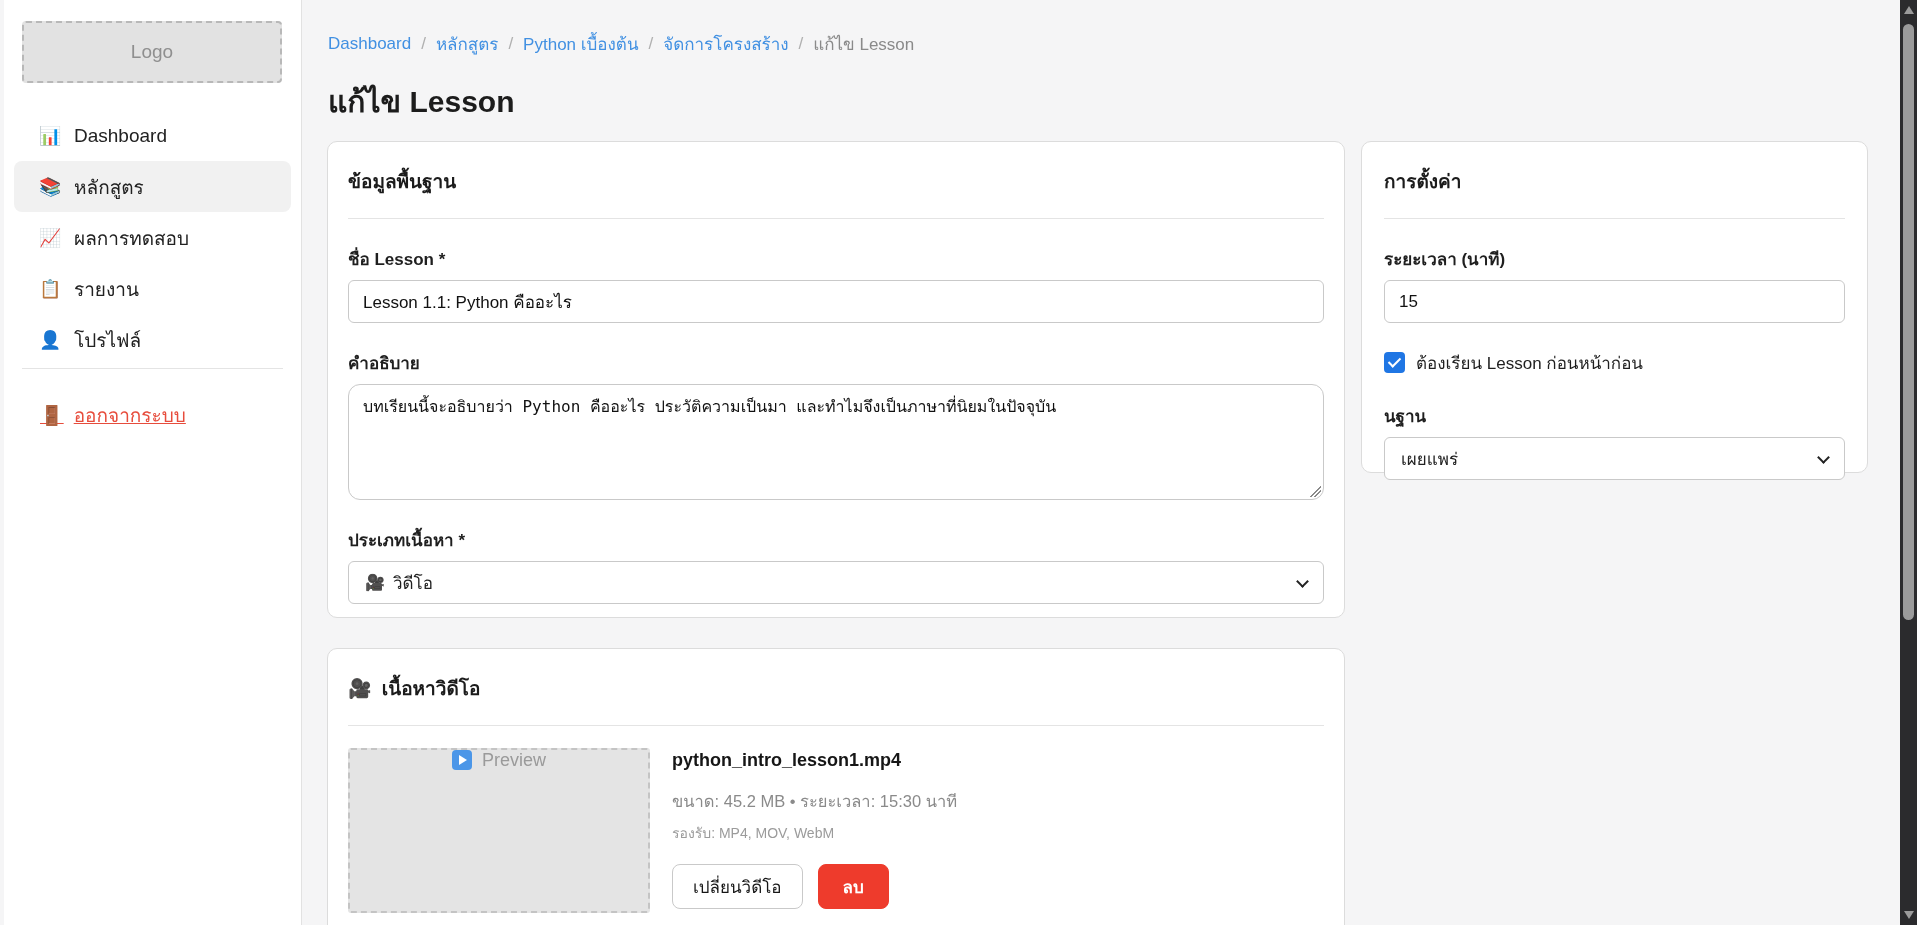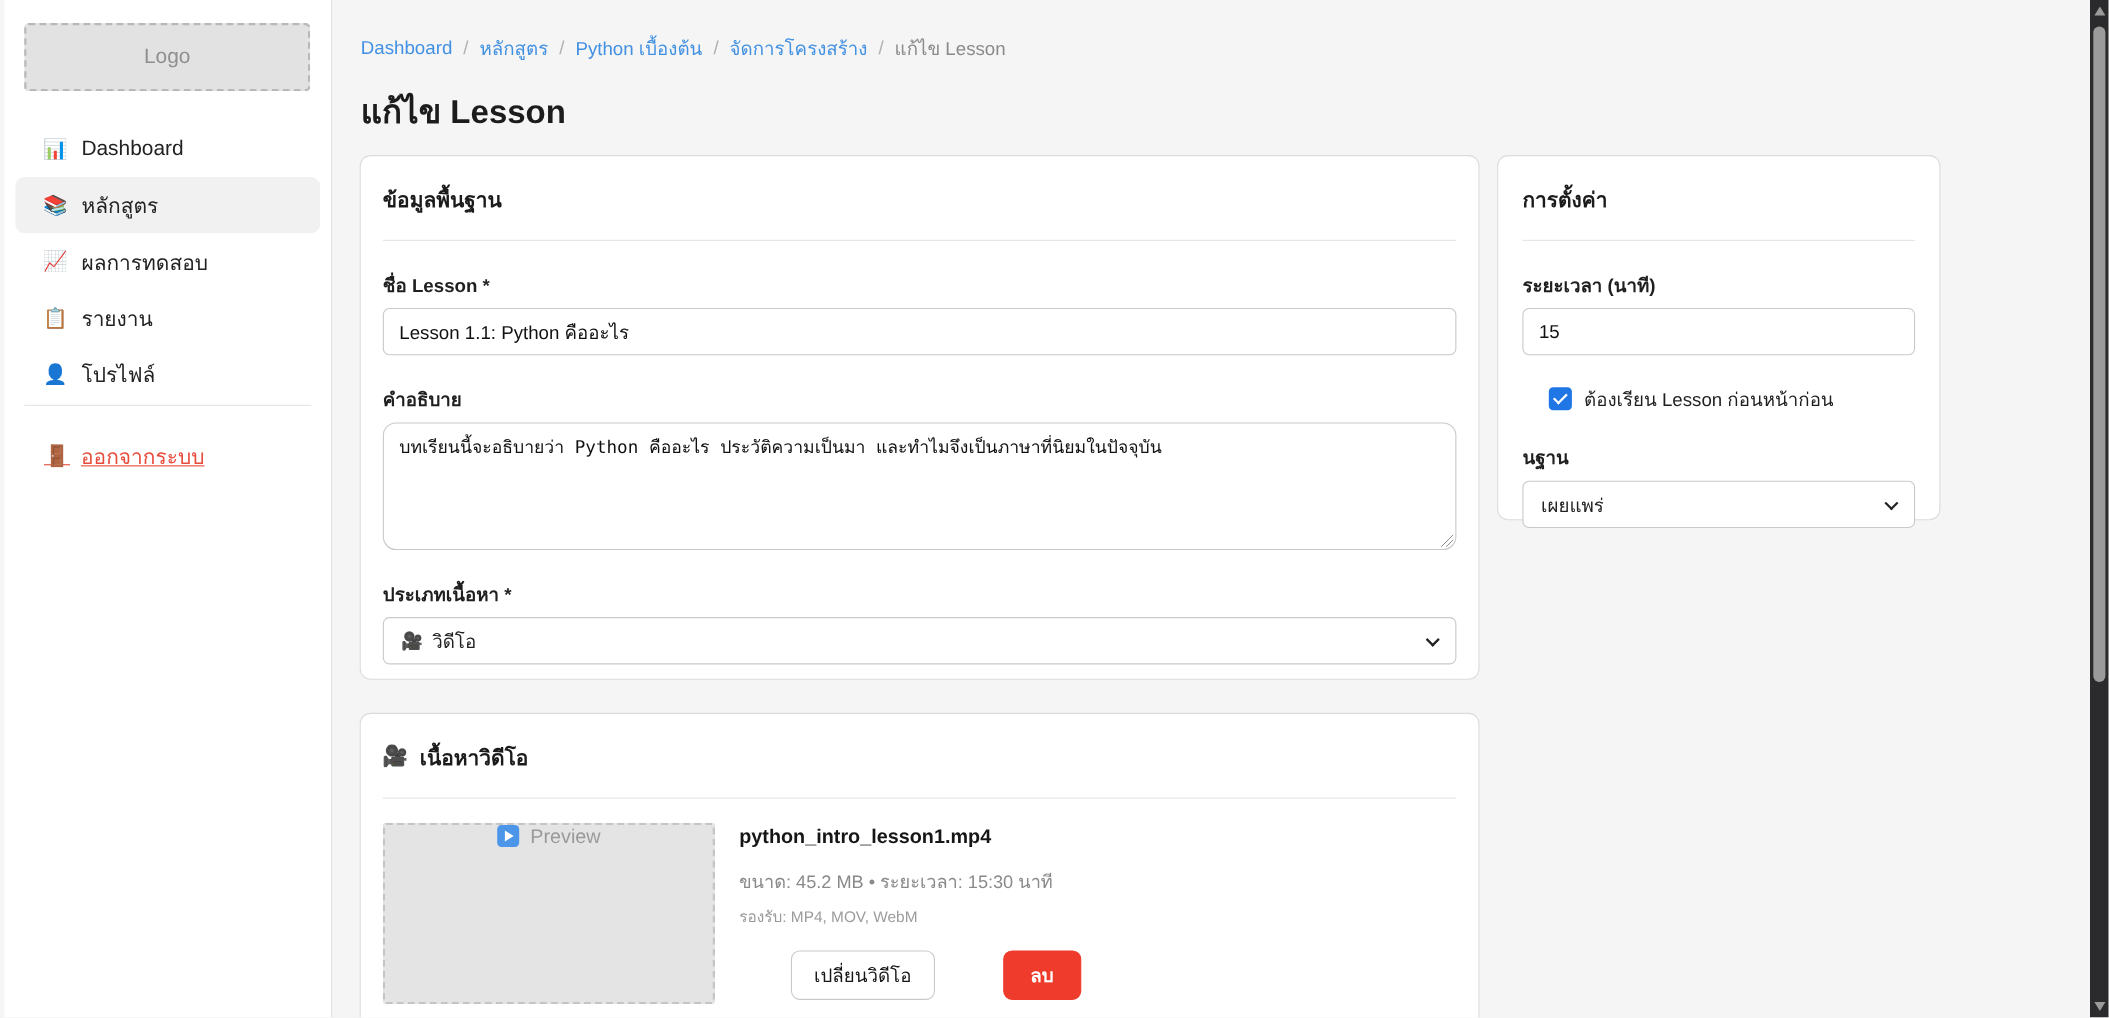--- a/index.html
+++ b/index.html
@@ -54,21 +54,21 @@
   .page-title {
     position:absolute; left:30px; top:78px;
     font-size:30px; font-weight:bold; color:#1c1c1c;
   }
 
   .card {
     position:absolute; background:#fff; border:1px solid #dcdcdc;
     border-radius:10px; padding:24px 20px;
   }
   .card-basic { left:29px; top:141px; width:1018px; height:477px; }
-  .card-settings { left:1063px; top:141px; width:403px; height:332px; padding:24px 22px; }
+  .card-settings { left:1063px; top:141px; width:507px; height:332px; padding:24px 22px; }
   .card-video { left:29px; top:648px; width:1018px; height:420px; }
 
   .card-header {
     font-size:19px; font-weight:bold; color:#1b1b1b;
     display:flex; align-items:center; gap:10px;
   }
   .card hr { border:none; border-top:1px solid #e4e4e4; margin-top:22px; }
 
   .form-label {
     margin-top:26px; font-size:17px; font-weight:600; color:#1f1f1f;
@@ -100,21 +100,21 @@
     background:#fff; cursor:pointer; position:relative;
   }
   .select-box .sel-icon { margin-right:8px; font-size:16px; }
   .chevron {
     position:absolute; right:16px; top:15px; width:9px; height:9px;
     border-right:2px solid #222; border-bottom:2px solid #222;
     transform:rotate(45deg);
   }
 
   
-  .check-row { margin-top:26px; display:flex; align-items:center; gap:11px;margin-left:24px; }
+  .check-row { margin-top:26px; display:flex; align-items:center; gap:11px; }
   .checkbox {
     width:21px; height:21px; border-radius:4px; background:#1f76e4;
     position:relative; cursor:pointer; flex:0 0 auto;
   }
   .checkbox::after {
     content:""; position:absolute; left:7px; top:3px;
     width:5px; height:10px;
     border-right:2.5px solid #fff; border-bottom:2.5px solid #fff;
     transform:rotate(45deg);
   }
@@ -139,21 +139,20 @@
   }
   .video-info { padding-top:2px; }
   .video-filename { font-size:18px; font-weight:bold; color:#161616; }
   .video-meta { margin-top:17px; font-size:16.5px; color:#8a8a8a; }
   .video-supported { margin-top:8px; font-size:14px; color:#9b9b9b; }
   .video-buttons { margin-top:20px; display:flex; gap:15px; }
   .btn {
     height:45px; border-radius:8px; font-size:17px; cursor:pointer;
     display:inline-flex; align-items:center; justify-content:center;
     font-family:"Liberation Sans","DejaVu Sans",sans-serif;
-    margin-left:47px;
   }
   .btn-outline {
     background:#fff; border:1px solid #c9c9c9; color:#161616; padding:0 20px;
   }
   .btn-danger {
     background:#ee3b2c; border:1px solid #ee3b2c; color:#fff; padding:0 24px;
     font-weight:600;
   }
 
   

